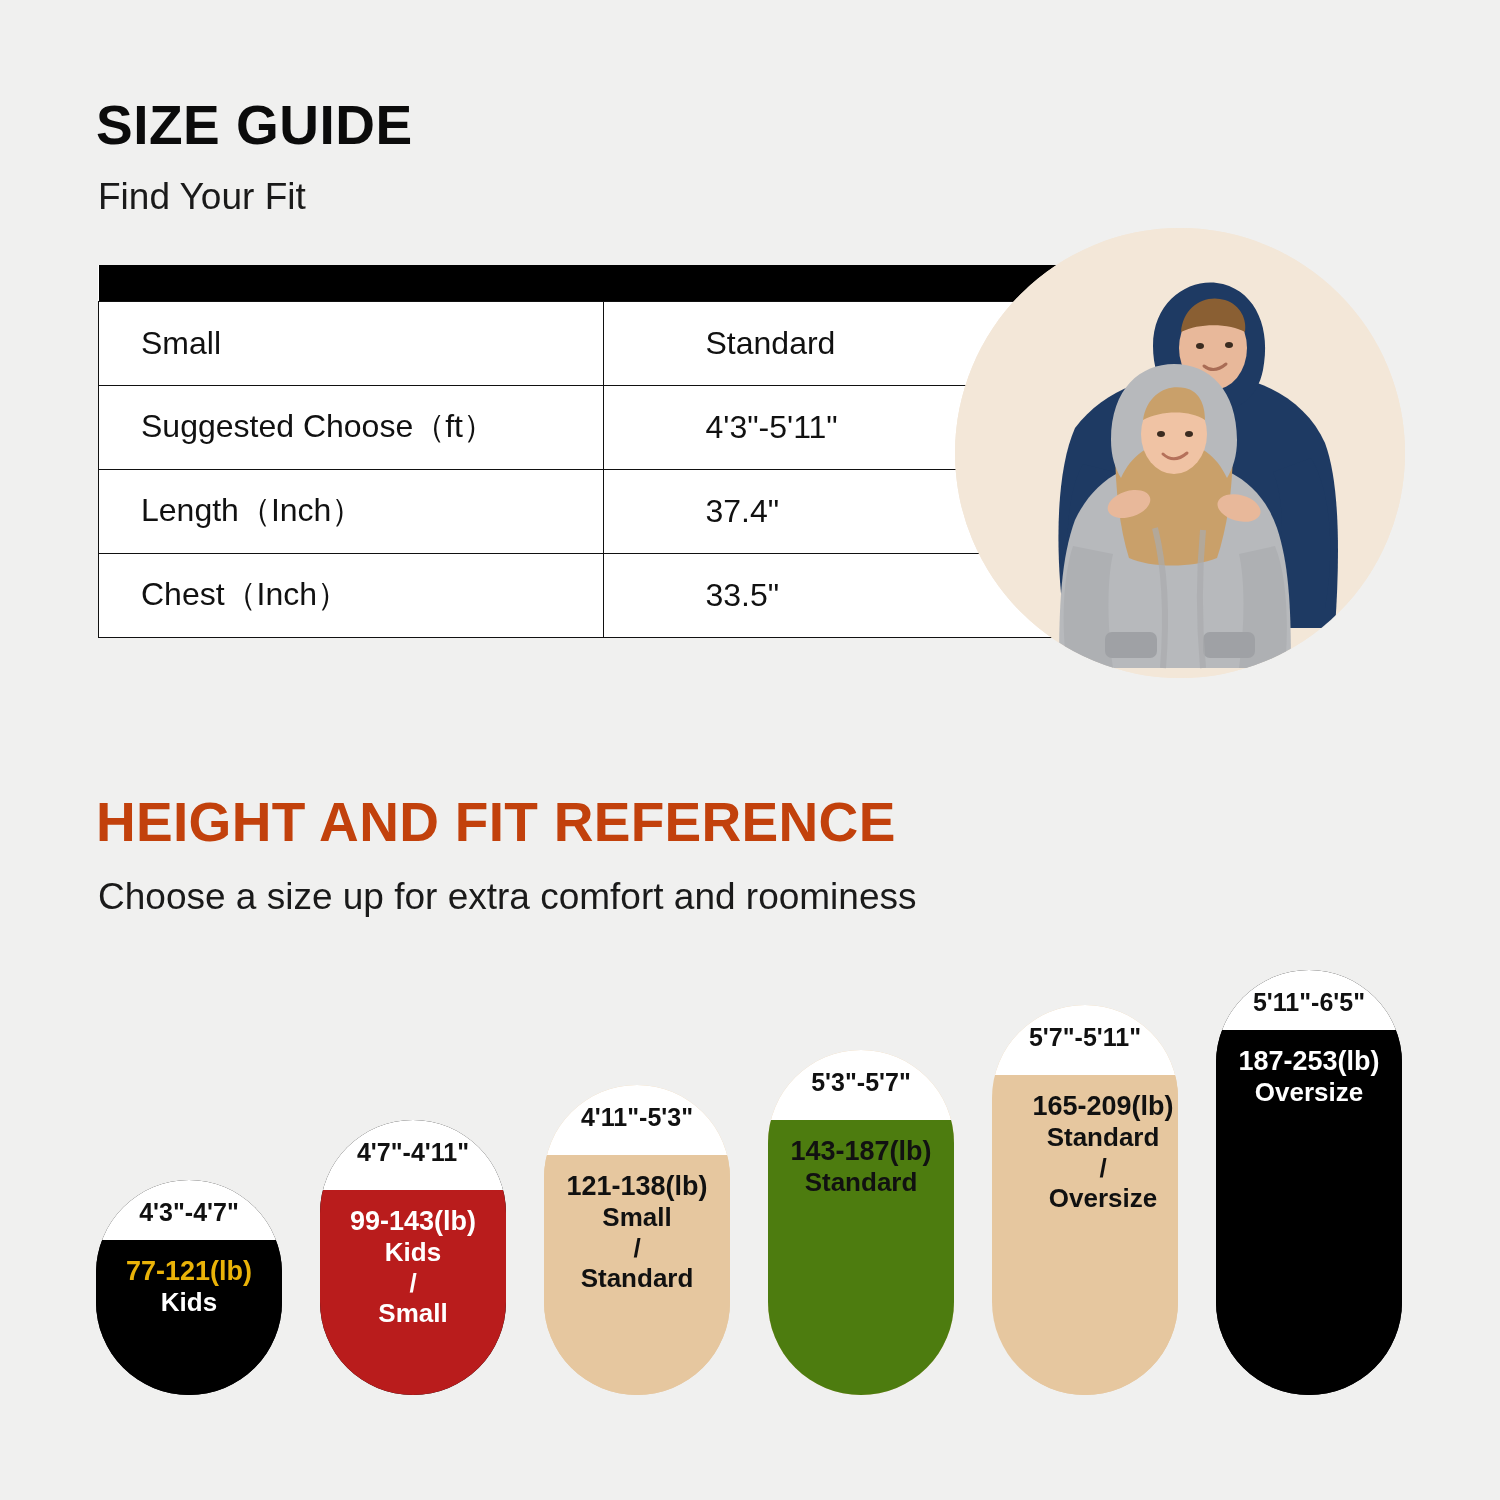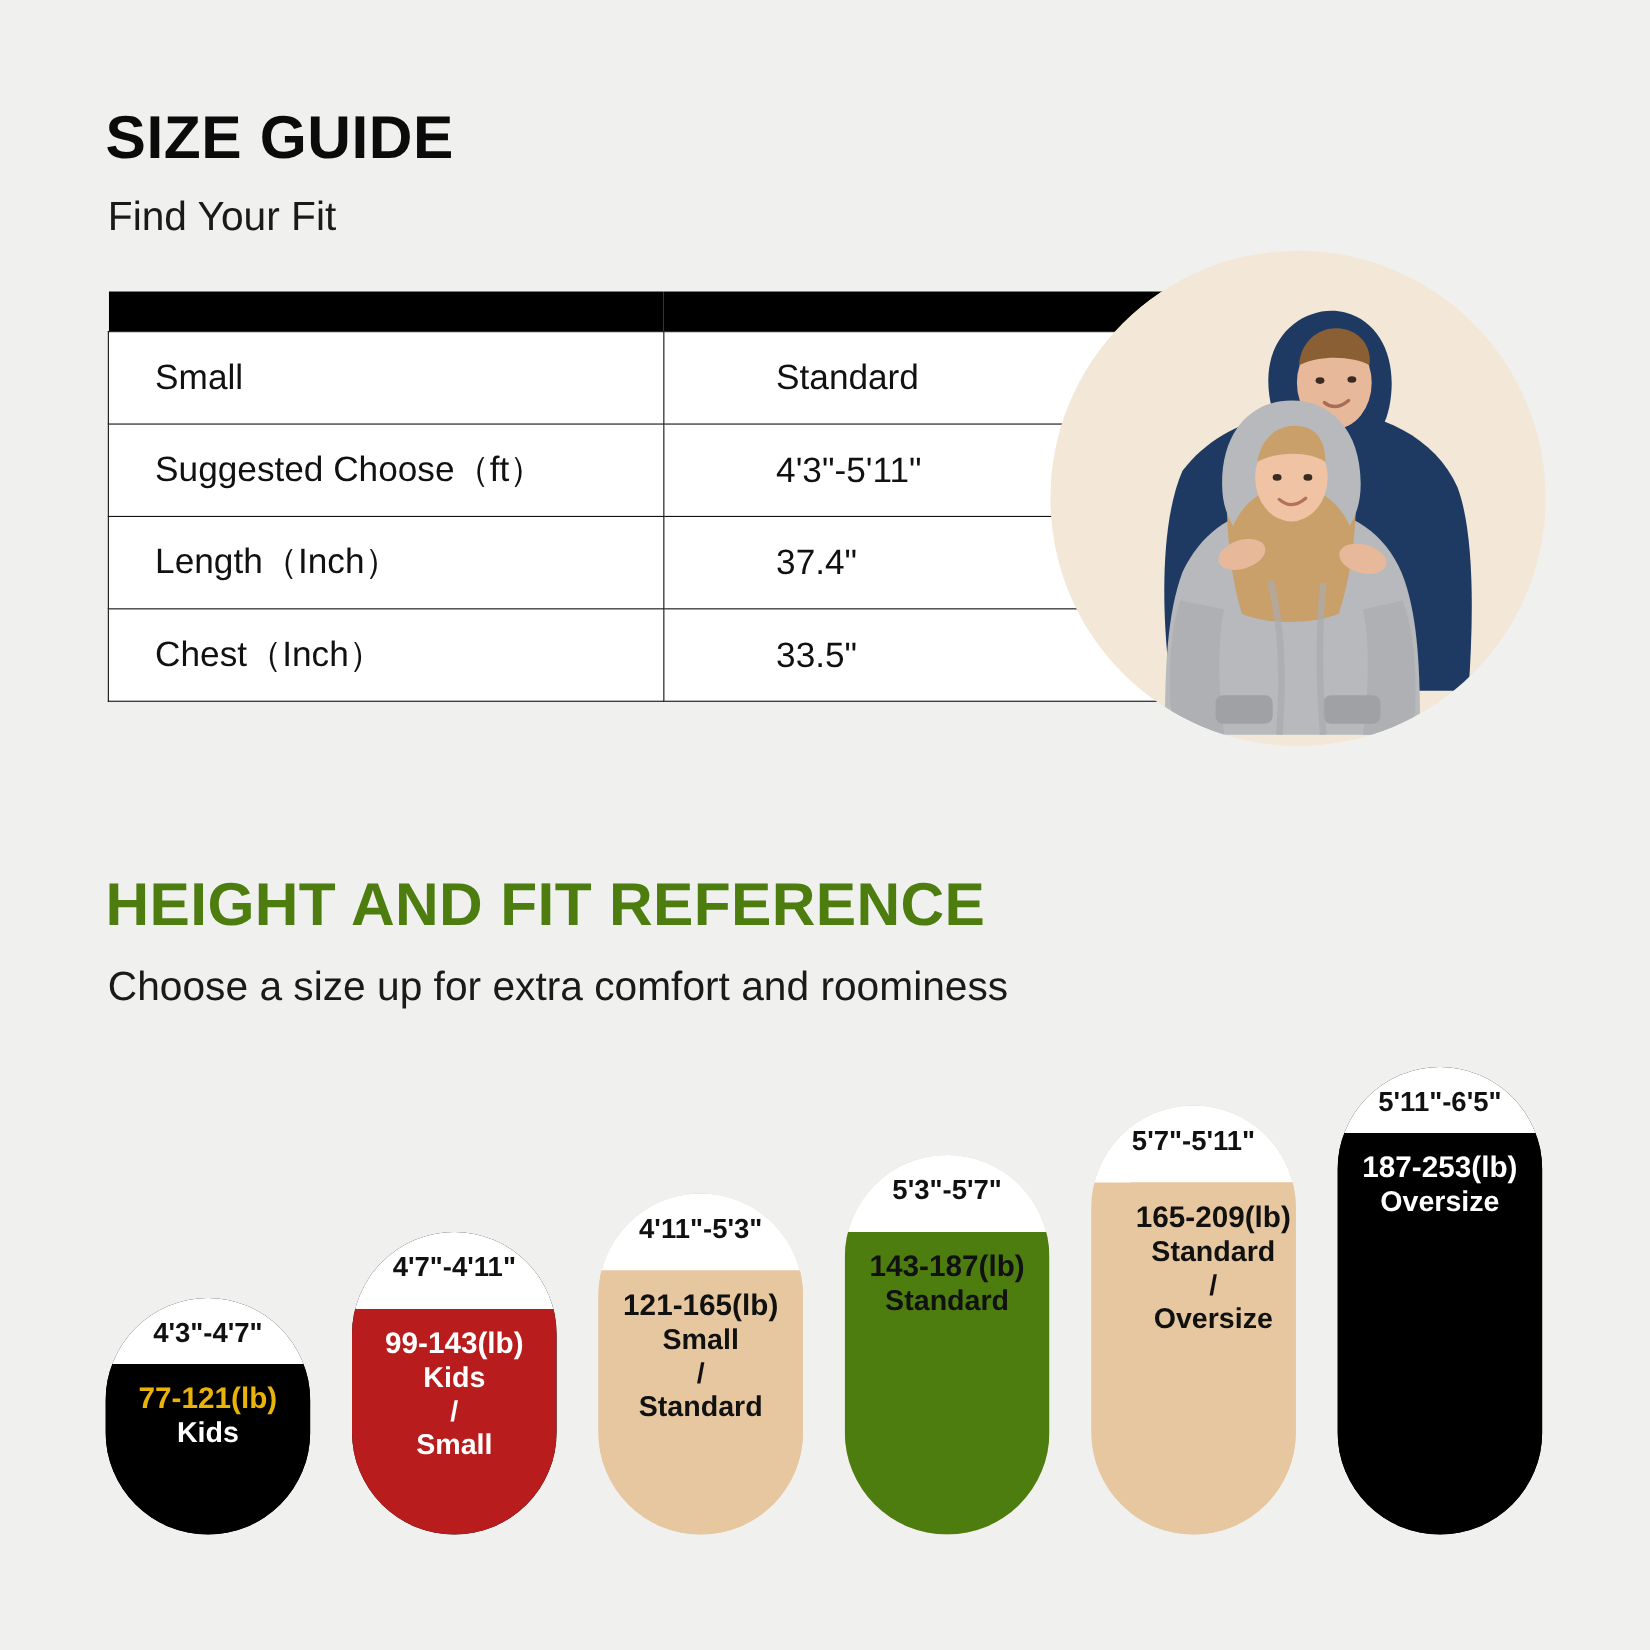--- a/index.html
+++ b/index.html
@@ -79,21 +79,21 @@
   }
   .photo-circle svg { display: block; }
 
   
   .hf-title {
     position: absolute;
     left: 96px; top: 795px;
     font-size: 55px;
     font-weight: 700;
     letter-spacing: 0.3px;
-    color: #4d7c0f;
+    color: #c2410c;
     line-height: 1;
   }
   .hf-sub {
     position: absolute;
     left: 98px; top: 878px;
     font-size: 37px;
     font-weight: 400;
     color: #1a1a1a;
     line-height: 1;
   }
@@ -262,21 +262,21 @@
 /
 Small</div>
       </div>
     </div>
 
     <div class="capsule" id="cap2" style="left: 448px; height: 310px; background: rgb(230, 199, 159);">
       <div class="cap-top" style="height: 70px; background: rgb(255, 255, 255);">
         <div class="cap-height" style="color: rgb(17, 17, 17);">4'11"-5'3"</div>
       </div>
       <div class="cap-bottom" style="background: rgb(230, 199, 159);">
-        <div class="cap-weight" style="color: rgb(17, 17, 17);">121-165(lb)</div>
+        <div class="cap-weight" style="color: rgb(17, 17, 17);">121-138(lb)</div>
         <div class="cap-label" style="color: rgb(17, 17, 17);">Small
 /
 Standard</div>
       </div>
     </div>
 
     <div class="capsule" id="cap3" style="left: 672px; height: 345px; background: rgb(230, 199, 159);">
       <div class="cap-top" style="height: 70px; background: rgb(255, 255, 255);">
         <div class="cap-height" style="color: rgb(17, 17, 17);">5'3"-5'7"</div>
       </div>

